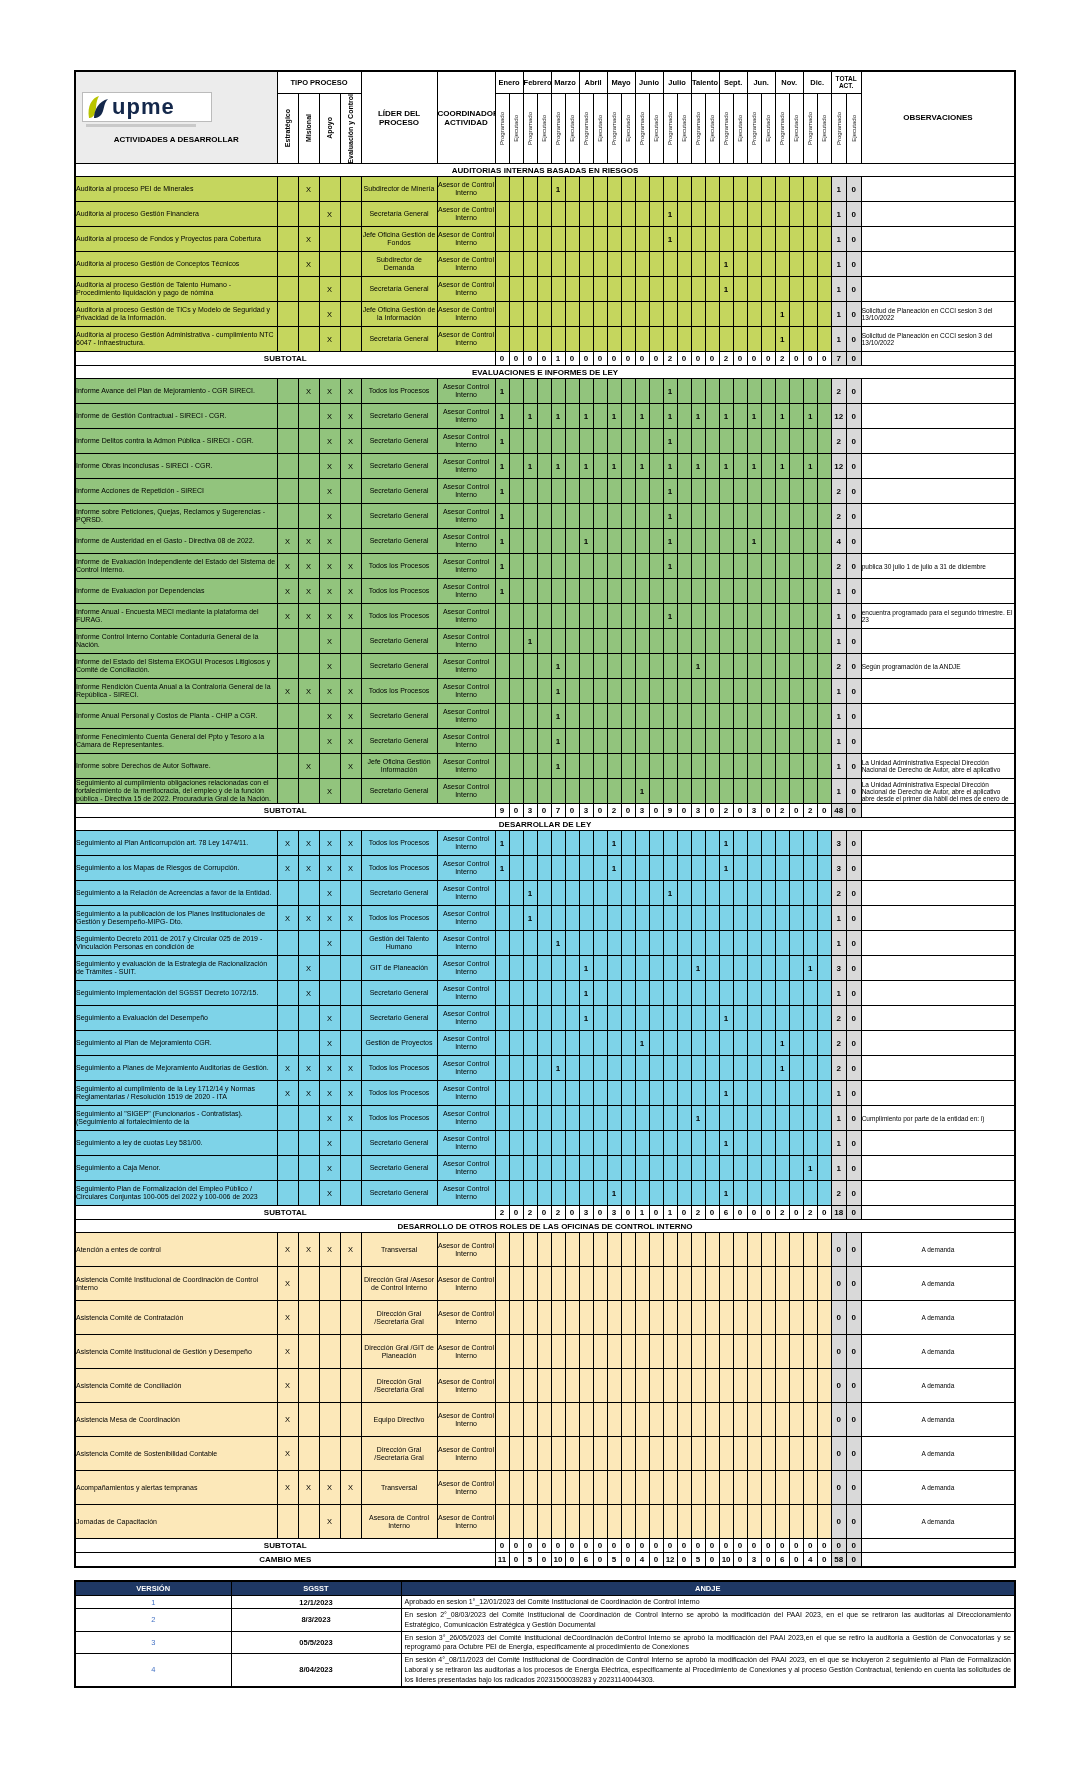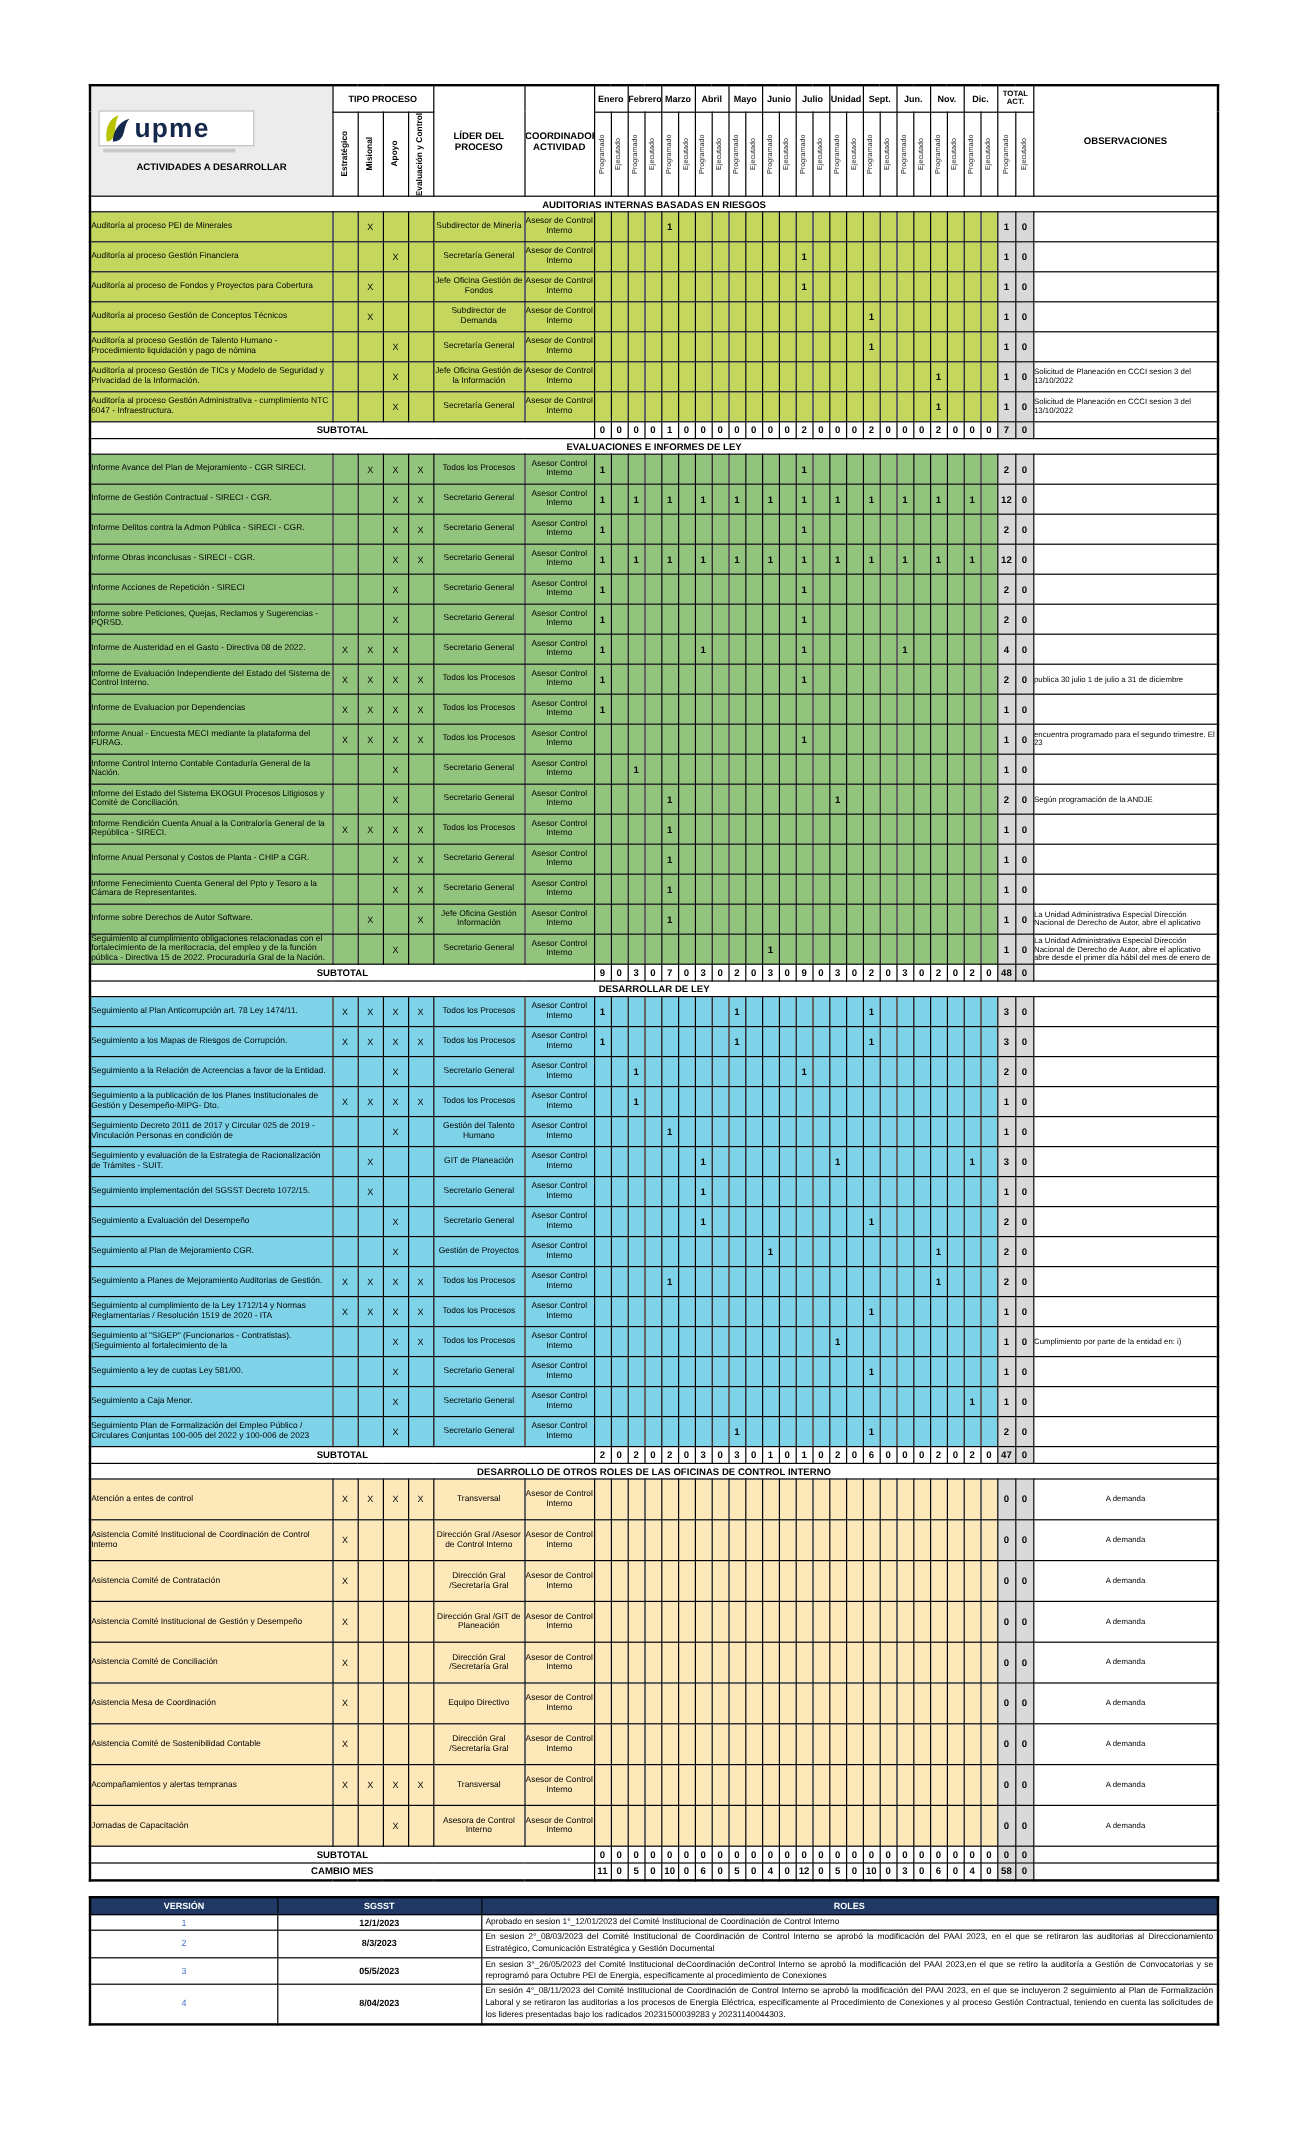--- a/index.html
+++ b/index.html
@@ -93,21 +93,21 @@
           <th class="hdr-top" colspan="4">TIPO PROCESO</th>
           <th class="hdr-top" rowspan="2" style="font-size: 8px;">LÍDER DEL PROCESO</th>
           <th class="hdr-top" rowspan="2" style="font-size: 8px;">COORDINADOR ACTIVIDAD</th>
           <th class="hdr-month" colspan="2">Enero</th>
           <th class="hdr-month" colspan="2">Febrero</th>
           <th class="hdr-month" colspan="2">Marzo</th>
           <th class="hdr-month" colspan="2">Abril</th>
           <th class="hdr-month" colspan="2">Mayo</th>
           <th class="hdr-month" colspan="2">Junio</th>
           <th class="hdr-month" colspan="2">Julio</th>
-          <th class="hdr-month" colspan="2">Unidad</th>
+          <th class="hdr-month" colspan="2">Talento</th>
           <th class="hdr-month" colspan="2">Sept.</th>
           <th class="hdr-month" colspan="2">Jun.</th>
           <th class="hdr-month" colspan="2">Nov.</th>
           <th class="hdr-month" colspan="2">Dic.</th>
           <th class="hdr-top" colspan="2" style="font-size: 6.5px;">TOTAL ACT.</th>
           <th class="hdr-top" rowspan="2" style="font-size: 8px;">OBSERVACIONES</th>
         </tr>
         <tr>
           <th class="sub-h">
             <span class="vtext v-tipo">Estratégico</span>
@@ -1694,21 +1694,21 @@
           <td class="num">2</td>
           <td class="num">0</td>
           <td class="num">6</td>
           <td class="num">0</td>
           <td class="num">0</td>
           <td class="num">0</td>
           <td class="num">2</td>
           <td class="num">0</td>
           <td class="num">2</td>
           <td class="num">0</td>
-          <td class="num tot">47</td>
+          <td class="num tot">18</td>
           <td class="num tot">0</td>
           <td class="obs"></td>
         </tr>
         <tr class="band">
           <td colspan="34">DESARROLLO DE OTROS ROLES DE LAS OFICINAS DE CONTROL INTERNO</td>
         </tr>
         <tr style="height: 34px;">
           <td class="act" style="background: rgb(252, 232, 185);">Atención a entes de control</td>
           <td class="x" style="background: rgb(252, 232, 185);">X</td>
           <td class="x" style="background: rgb(252, 232, 185);">X</td>
@@ -2098,21 +2098,21 @@
   <table class="vtable">
     <colgroup>
         <col style="width: 156px;">
         <col style="width: 170px;">
         <col style="width: 614px;">
       </colgroup>
     <thead>
         <tr>
           <th style="background: rgb(31, 56, 100);">VERSIÓN</th>
           <th style="background: rgb(31, 56, 100);">SGSST</th>
-          <th style="background: rgb(31, 56, 100);">ROLES</th>
+          <th style="background: rgb(31, 56, 100);">ANDJE</th>
         </tr>
       </thead>
     <tbody>
         <tr>
           <td class="vnum" style="color: rgb(68, 114, 196);">1</td>
           <td class="vfecha">12/1/2023</td>
           <td class="vcambio">Aprobado en sesion 1°_12/01/2023 del Comité Institucional de Coordinación de Control Interno</td>
         </tr>
         <tr>
           <td class="vnum" style="color: rgb(68, 114, 196);">2</td>

